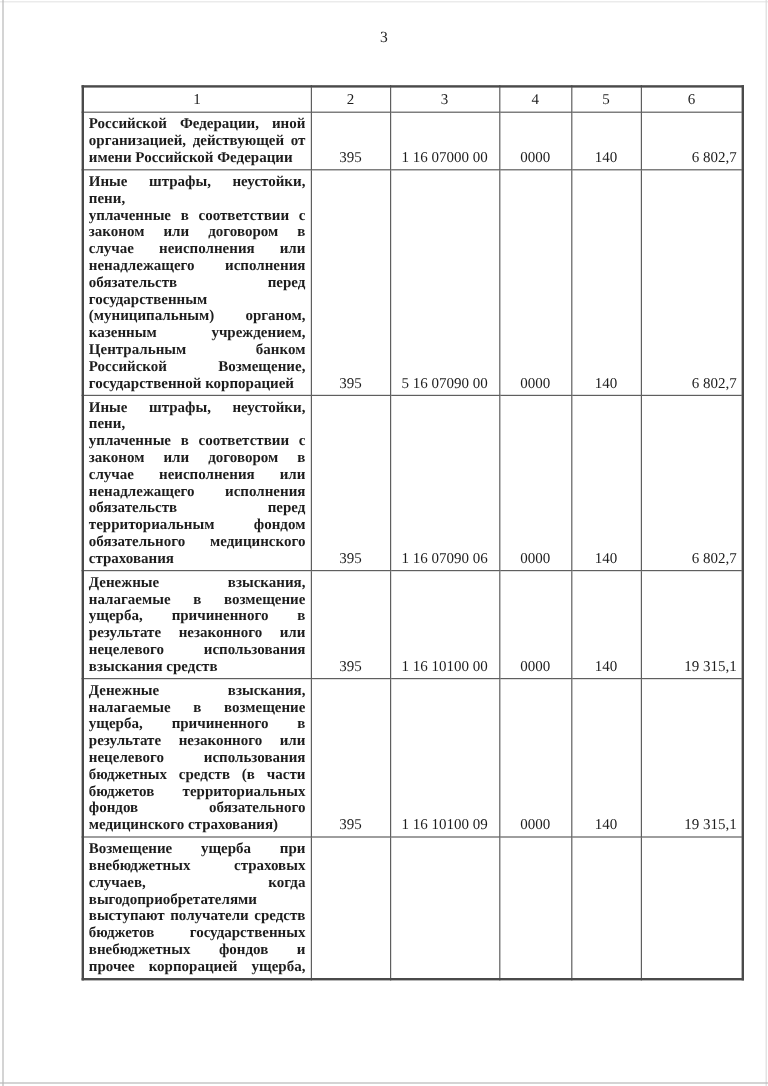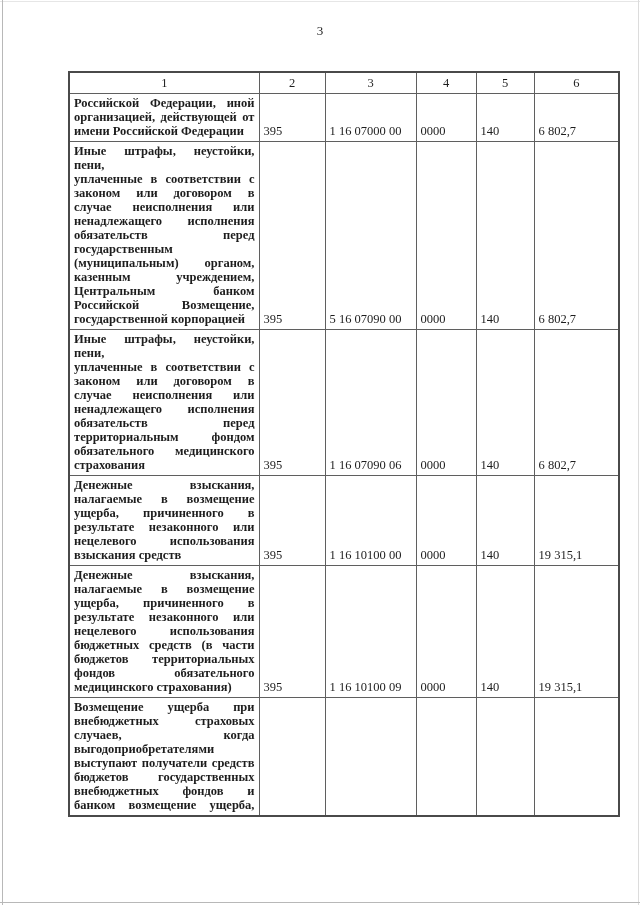--- a/index.html
+++ b/index.html
@@ -25,22 +25,22 @@
   }
   table.budget td {
     border:1px solid #5f5f5f;
     font-size:12.5px; line-height:14px; color:#1d1d1d;
     padding:2px 4px 3px 4px;
     vertical-align:bottom;
     overflow:hidden;
   }
   td.hd { text-align:center; vertical-align:middle; height:15px; padding:1px 2px; }
   td.desc { vertical-align:top; padding-left:5px; padding-right:5px; }
-  td.num { text-align:left; }
-  td.amt { padding-right:9px; }
+  td.num { text-align:center; }
+  td.amt { text-align:right; padding-right:9px; }
 
   .jl { text-align:justify; text-align-last:justify;font-weight:bold; }
   .jl.last { text-align-last:left; }
 </style>
 </head>
 <body>
 
 <div class="page">
   <div class="edge-top"></div>
   <div class="edge-left"></div>
@@ -155,21 +155,21 @@
         </tr>
         <tr>
           <td class="desc">
             <div class="jl">Возмещение ущерба при</div>
             <div class="jl">внебюджетных страховых</div>
             <div class="jl">случаев, когда</div>
             <div class="jl">выгодоприобретателями</div>
             <div class="jl">выступают получатели средств</div>
             <div class="jl">бюджетов государственных</div>
             <div class="jl">внебюджетных фондов и</div>
-            <div class="jl">банком возмещение ущерба,</div>
+            <div class="jl">прочее корпорацией ущерба,</div>
           </td>
           <td class="num"></td>
           <td class="num"></td>
           <td class="num"></td>
           <td class="num"></td>
           <td class="amt"></td>
         </tr>
       </tbody>
   </table>
 </div>

